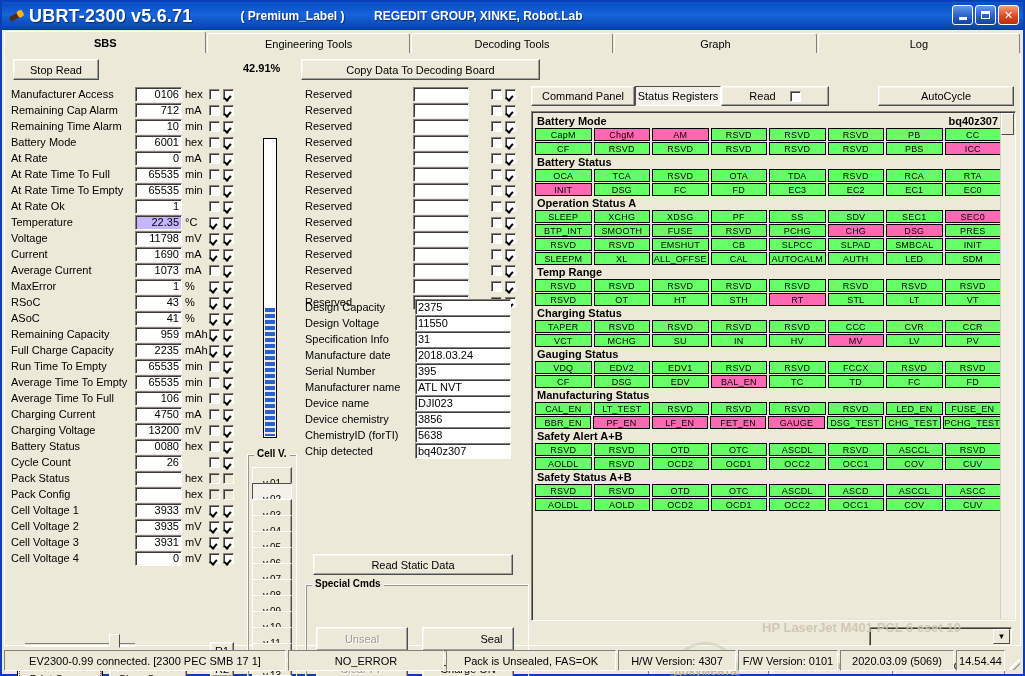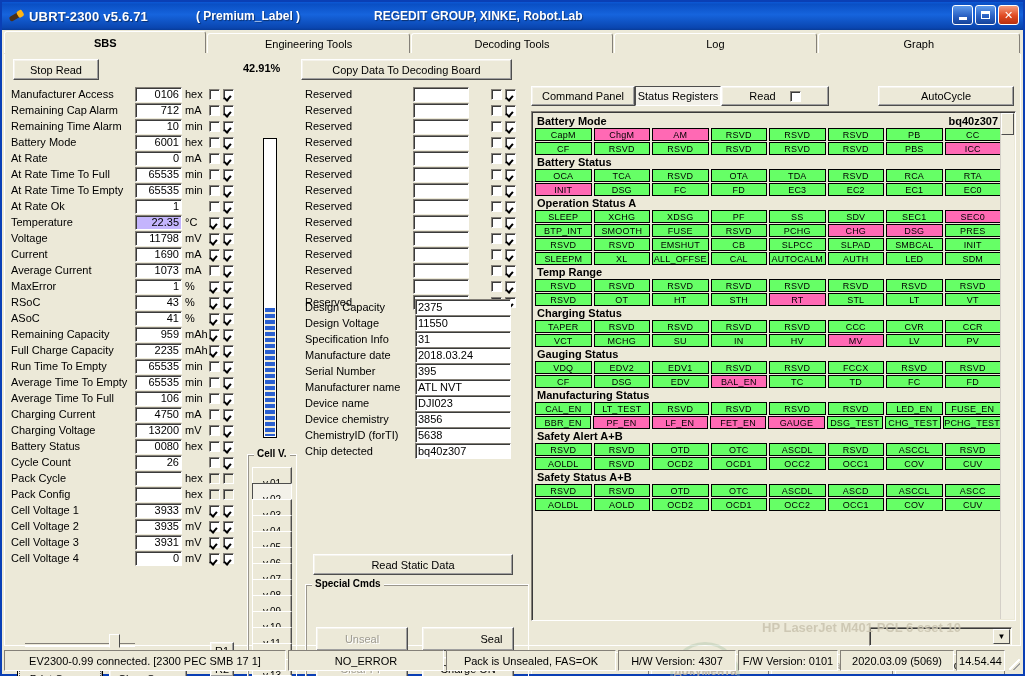--- a/index.html
+++ b/index.html
@@ -14,21 +14,21 @@
 
   
   .titlebar{height:28px;
     background:linear-gradient(180deg,#0c59d6 0%,#0a4fc4 8%,#1664dd 45%,#0a46b0 92%,#083c99 100%);
     display:flex;align-items:center;position:relative;}
   .tb-icon{width:18px;height:18px;margin:0 4px 0 5px;position:relative;flex:none;}
   .tb-icon i{position:absolute;left:2px;top:7px;width:13px;height:5px;background:#4a3018;
     border-radius:2px;transform:rotate(-30deg);display:block;}
   .tb-icon i:after{content:"";position:absolute;right:-2px;top:-1px;width:6px;height:7px;
     background:#ffb515;border-radius:2px;}
-  .tb-t1{color:#fff;font-weight:bold;font-size:13px;letter-spacing:.2px;
+  .tb-t1{color:#fff;font-weight:bold;font-size:18px;letter-spacing:.2px;
     text-shadow:1px 1px 1px rgba(0,0,0,.45);}
   .tb-t2{color:#fff;font-weight:bold;font-size:12px;margin-left:48px;
     text-shadow:1px 1px 1px rgba(0,0,0,.45);}
   .tb-t3{color:#fff;font-weight:bold;font-size:12px;position:absolute;left:372px;
     text-shadow:1px 1px 1px rgba(0,0,0,.45);}
   .tb-btns{position:absolute;right:4px;top:3px;display:flex;gap:2px;}
   .tbb{width:21px;height:20px;border:1px solid #fff;border-radius:3px;
        display:flex;align-items:center;justify-content:center;
        background:linear-gradient(180deg,#5e9bec,#2b62c4 55%,#14439b);
        color:#fff;font-size:11px;font-weight:bold;box-sizing:border-box;}
@@ -187,29 +187,29 @@
           <span class="max"></span>
         </span>
       <span class="tbb close">✕</span>
     </span>
   </div>
 
   <div class="tabstrip">
     <div class="tab active">SBS</div>
     <div class="tab">Engineering Tools</div>
     <div class="tab">Decoding Tools</div>
+    <div class="tab">Graph</div>
     <div class="tab">Log</div>
-    <div class="tab">Graph</div>
   </div>
 
   <div class="body">
 
     <div class="btn" style="position:absolute;left:8px;top:5px;width:86px;height:21px;">Stop Read</div>
     <div style="position:absolute;left:238px;top:8px;font-size:11px;font-weight:bold;">42.91%</div>
-    <div class="btn" style="position:absolute;left:296px;top:5px;width:211px;height:21px;">Copy Data To Decoding Board</div>
+    <div class="btn" style="position:absolute;left:296px;top:5px;width:239px;height:21px;">Copy Data To Decoding Board</div>
 
     <div class="leftcol" id="sbsList">
         <div class="row">
           <span class="lbl">Manufacturer Access</span>
           <span class="fld r">0106</span>
           <span class="unit">hex</span>
           <span class="cbs">
             <span class="cb"></span>
             <span class="cb on"></span>
           </span>
@@ -415,21 +415,21 @@
         <div class="row">
           <span class="lbl">Cycle Count</span>
           <span class="fld r">26</span>
           <span class="unit"></span>
           <span class="cbs">
             <span class="cb"></span>
             <span class="cb on"></span>
           </span>
         </div>
         <div class="row">
-          <span class="lbl">Pack Cycle</span>
+          <span class="lbl">Pack Status</span>
           <span class="fld r"></span>
           <span class="unit">hex</span>
           <span class="cbs">
             <span class="cb gray"></span>
             <span class="cb gray"></span>
           </span>
         </div>
         <div class="row">
           <span class="lbl">Pack Config</span>
           <span class="fld r"></span>

